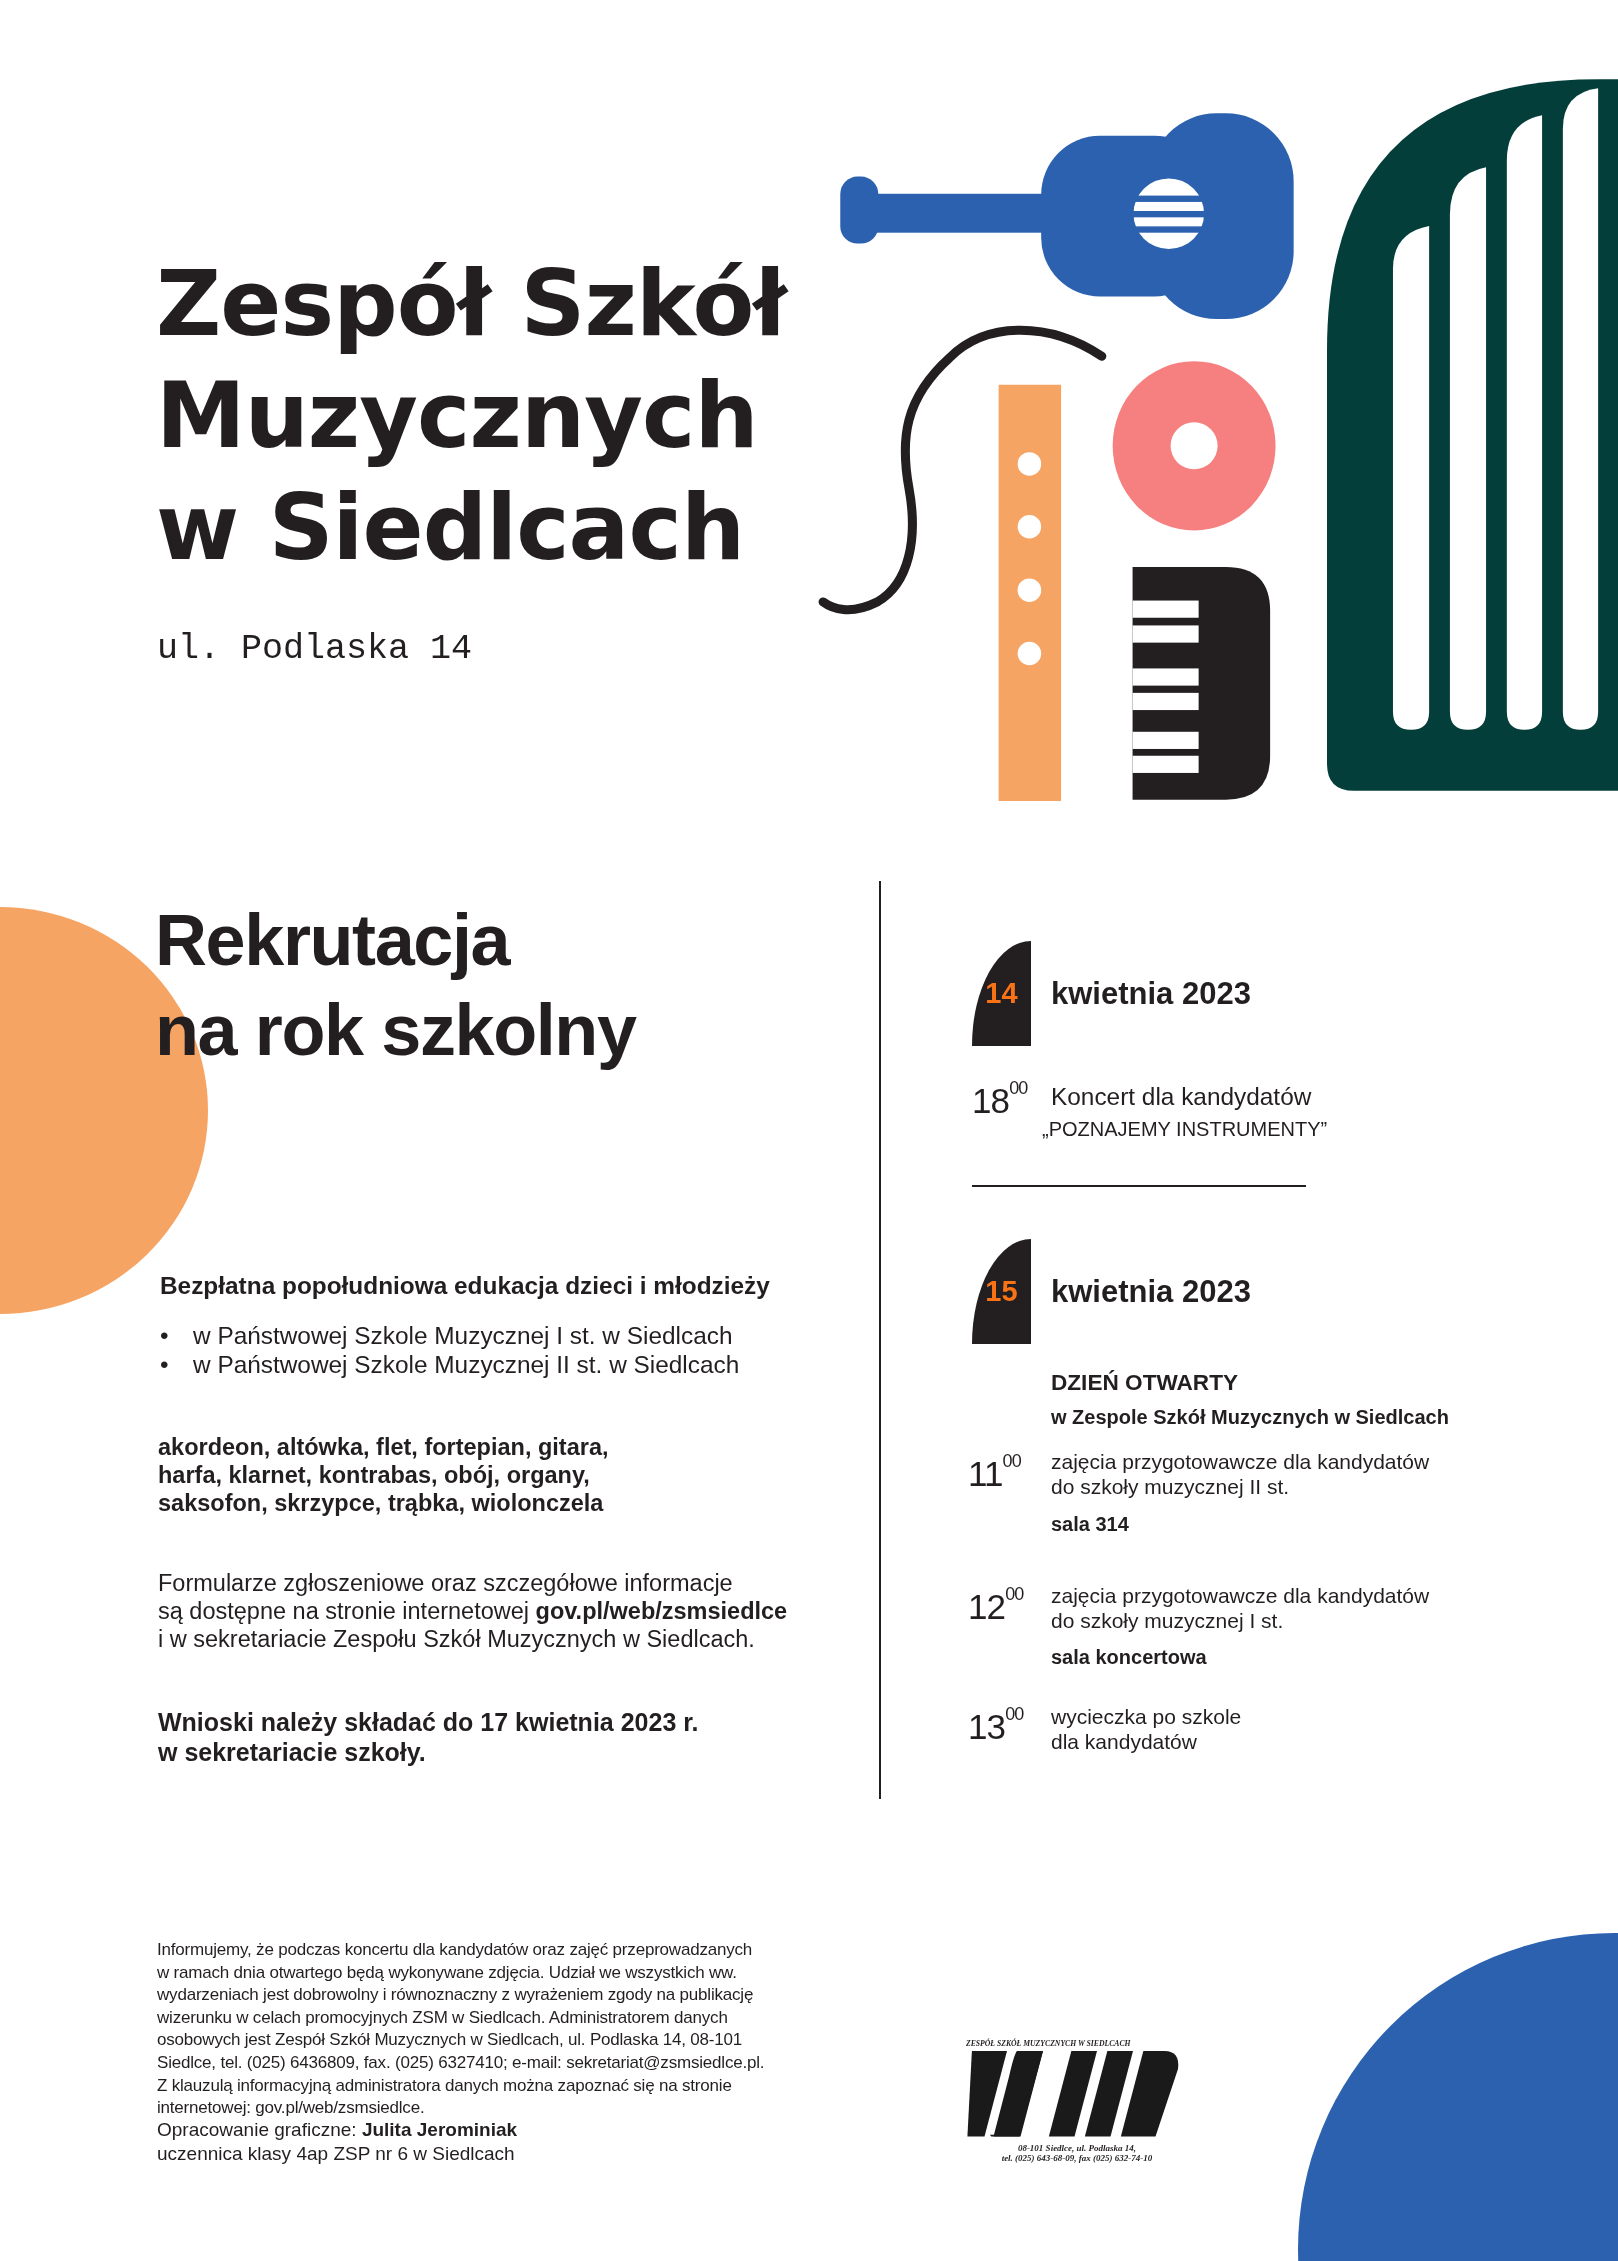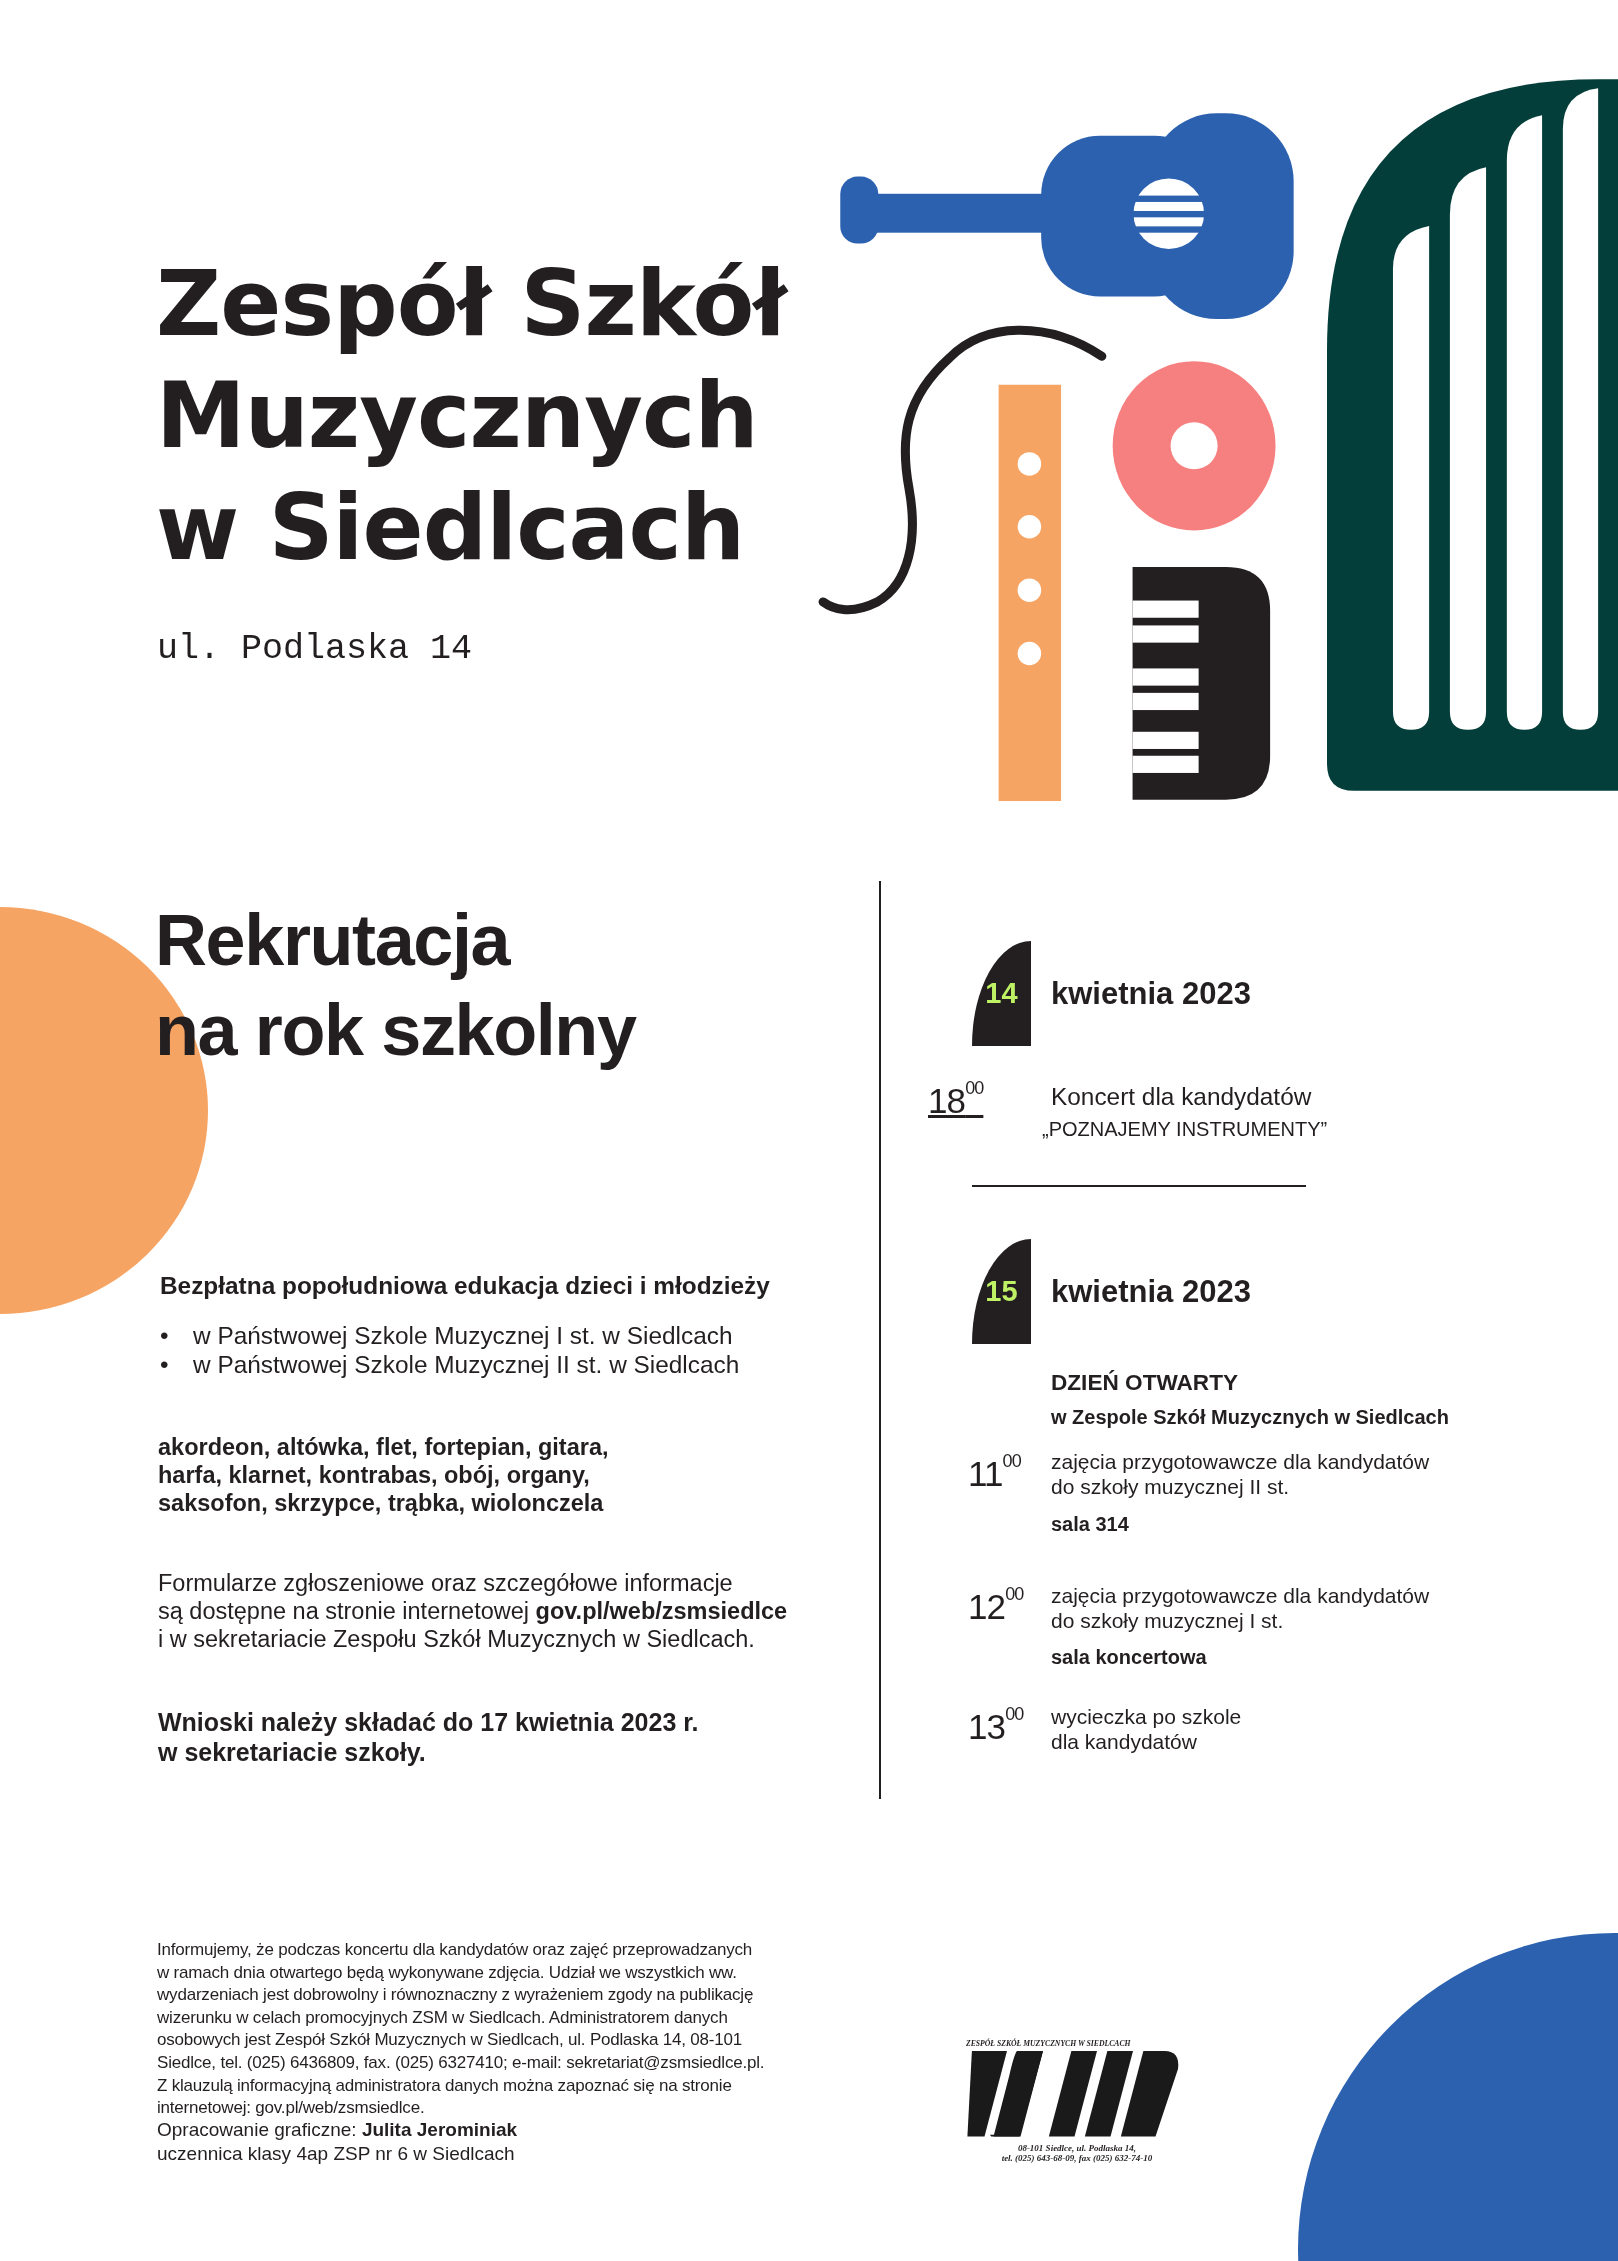--- a/index.html
+++ b/index.html
@@ -8,21 +8,21 @@
   .abs { position:absolute; }
   .title { font-family:"DejaVu Sans", sans-serif; font-weight:bold; font-size:90px; line-height:112px; letter-spacing:-0.9px; }
   .address { font-family:Liberation Mono, monospace; font-size:35px; }
   .rek { font-family:"Liberation Sans", sans-serif; font-weight:bold; font-size:72px; line-height:90px; letter-spacing:-1.4px; }
   .body-text { font-size:23.5px; line-height:28px; }
   .bold { font-weight:bold; }
   .bullets { list-style:none; margin:0; padding:0; }
   .bullets li { position:relative; padding-left:33px; font-size:24.4px; line-height:29px; }
   .bullets li::before { content:"•"; position:absolute; left:0; top:0; }
   .divider-v { background:#231f20; width:1.8px; }
-  .day-badge { width:59px; height:105px; background:#231f20; border-radius:59px 0 0 59px / 105px 0 0 0; color:#bef264; font-weight:bold; font-size:29px; display:flex; align-items:center; justify-content:center; }
+  .day-badge { width:59px; height:105px; background:#231f20; border-radius:59px 0 0 59px / 105px 0 0 0; color:#f97316; font-weight:bold; font-size:29px; display:flex; align-items:center; justify-content:center; }
   .date-text { font-weight:bold; font-size:31px; }
   .time { font-size:35px; font-weight:normal; letter-spacing:-0.9px; }
   .time sup { font-size:18px; vertical-align:top; position:relative; top:-2.7px; }
   .ev-title { font-size:24.4px; line-height:29px; }
   .ev-sub { font-size:20px; line-height:25px; }
   .ev-text { font-size:21px; line-height:25px; }
   .small { font-size:17px; line-height:22.6px; }
   .logo-text { font-family:"Liberation Serif", serif; font-style:italic; font-weight:bold; }
 </style>
 </head>
@@ -112,21 +112,21 @@
 <div class="abs bold" style="left:158px; top:1707px; font-size:25px; line-height:30px;">
   <div>Wnioski należy składać do 17 kwietnia 2023 r.</div>
   <div>w sekretariacie szkoły.</div>
 </div>
 
 <div class="abs divider-v" style="left:879px; top:881px; height:918px;"></div>
 
 <div class="abs day-badge" style="left:972px; top:941px;">14</div>
 <div class="abs date-text" style="left:1051px; top:976px;">kwietnia 2023</div>
 
-<div class="abs time" style="left:928px; top:1081px;text-decoration:underline;">
+<div class="abs time" style="left:972px; top:1081px;">
   <span>18</span><sup>00</sup>
 </div>
 <div class="abs ev-title" style="left:1051px; top:1082px;">Koncert dla kandydatów</div>
 <div class="abs ev-sub" style="left:1042px; top:1117px;">„POZNAJEMY INSTRUMENTY”</div>
 
 <div class="abs" style="left:972px; top:1185px; width:334px; height:1.8px; background:#231f20;"></div>
 
 <div class="abs day-badge" style="left:972px; top:1239px;">15</div>
 <div class="abs date-text" style="left:1051px; top:1274px;">kwietnia 2023</div>
 

